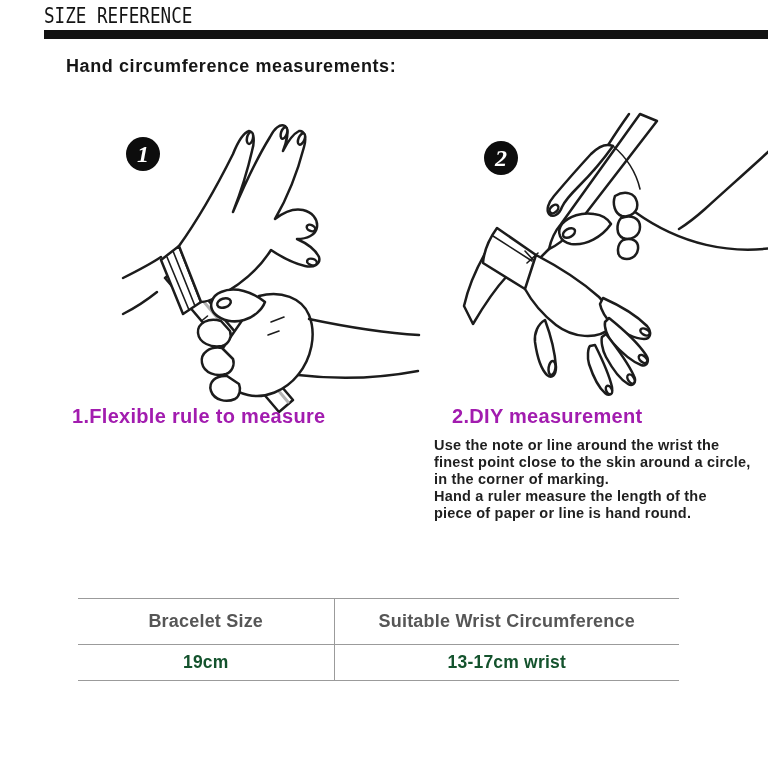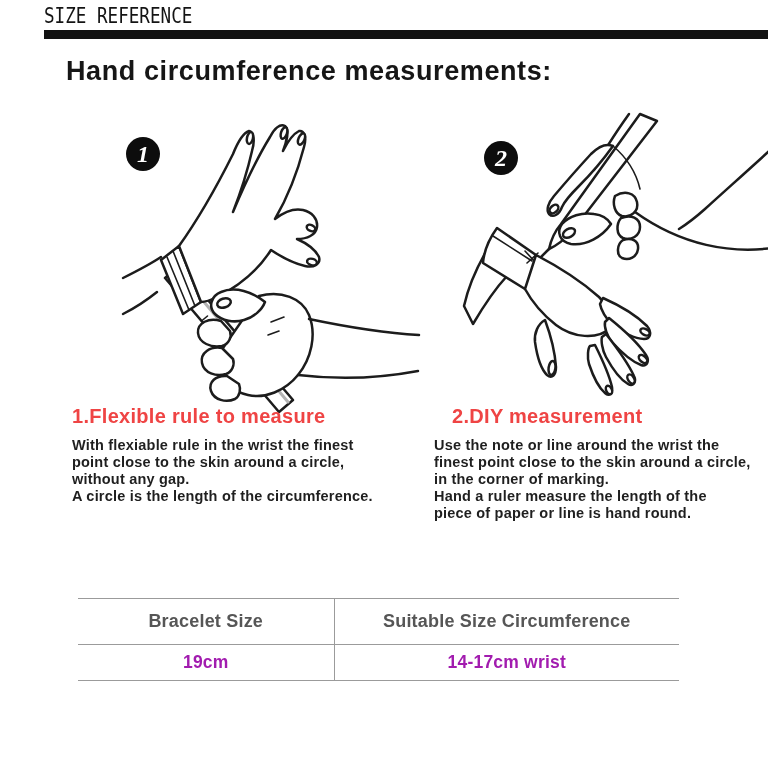--- a/index.html
+++ b/index.html
@@ -13,37 +13,37 @@
     font-family:"DejaVu Sans Mono",monospace;font-size:22px;font-weight:400;
     color:#141414;letter-spacing:0px;transform:scaleX(.80);transform-origin:left top;
     white-space:nowrap;
   }
   .masthead-rule{
     position:absolute;left:8px;top:30px;width:752px;height:9px;background:#121212;
   }
   
   .main-heading{
     position:absolute;left:30px;top:56px;
-    font-size:27px;font-weight:700;letter-spacing:.6px;color:#161616;white-space:nowrap;
+    font-size:18px;font-weight:700;letter-spacing:.6px;color:#161616;white-space:nowrap;
   }
   
   .figure{position:absolute;}
   .figure svg{display:block;width:100%;height:100%;}
   .figure-1{left:85px;top:118px;width:300px;height:300px;}
   .figure-2{left:425px;top:112px;width:320px;height:305px;}
   .step-badge{
     position:absolute;width:34px;height:34px;border-radius:50%;background:#0d0d0d;
     color:#ffffff;font-family:"Liberation Serif",serif;font-style:italic;font-weight:700;
     font-size:24px;display:flex;align-items:center;justify-content:center;line-height:1;
   }
   .badge-1{left:90px;top:137px;}
   .badge-2{left:448px;top:141px;}
   
   .step-heading{
-    position:absolute;top:405px;font-size:20px;font-weight:600;color:#ef4444;
+    position:absolute;top:405px;font-size:20px;font-weight:600;color:#a21caf;
     letter-spacing:.3px;white-space:nowrap;
   }
   .step-heading-1{left:36px;}
   .step-heading-2{left:416px;}
   .step-body{
     position:absolute;top:437px;font-size:14.5px;font-weight:600;color:#1f1f1f;
     line-height:17px;letter-spacing:.2px;white-space:pre-line;
   }
   .step-body-1{left:36px;width:345px;}
   .step-body-2{left:398px;width:360px;}
@@ -54,21 +54,21 @@
   .size-table col.c2{width:345px;}
   .size-table th,.size-table td{
     text-align:center;vertical-align:middle;font-weight:700;padding:0;
     border-top:1.5px solid #9b9b9b;
   }
   .size-table th:first-child,.size-table td:first-child{border-right:1.5px solid #9b9b9b;}
   .size-table tr.hdr{height:46px;}
   .size-table tr.r{height:36px;}
   .size-table tr:last-child th,.size-table tr:last-child td{border-bottom:1.5px solid #9b9b9b;}
   .size-table th{font-size:18px;color:#565656;letter-spacing:.2px;}
-  .size-table td{font-size:17.5px;color:#a21caf;letter-spacing:.2px;}
+  .size-table td{font-size:17.5px;color:#14532d;letter-spacing:.2px;}
   
   .lineart path,.lineart ellipse{stroke:#1c1c1c;stroke-width:2.5;fill:none;
     stroke-linecap:round;stroke-linejoin:round;}
   .lineart .w{fill:#ffffff;}
   .lineart .thin{stroke-width:1.6;}
   .lineart .shade{stroke:#b3b3b3;stroke-width:3;}
 </style>
 </head>
 <body>
 
@@ -174,42 +174,38 @@
         C80,257 76,244 74,230 C73,221 77,212 84,208 Z"></path>
       <ellipse class="w" cx="91" cy="256" rx="3.4" ry="7" transform="rotate(8 91 256)"></ellipse>
     </svg>
   </div>
 
   <div class="step-badge badge-1">1</div>
   <div class="step-badge badge-2">2</div>
 
   <div class="step-heading step-heading-1">1.Flexible rule to measure</div>
   <div class="step-heading step-heading-2">2.DIY measurement</div>
-  <div class="step-body step-body-1">With flexiable rule in the wrist the finest
-point close to the skin around a circle,
-without any gap.
-A circle is the length of the circumference.</div>
   <div class="step-body step-body-2">Use the note or line around the wrist the
 finest point close to the skin around a circle,
 in the corner of marking.
 Hand a ruler measure the length of the
 piece of paper or line is hand round.</div>
 
   <div class="size-table-wrap">
     <table class="size-table">
       <colgroup>
           <col class="c1">
           <col class="c2">
         </colgroup>
       <tbody>
           <tr class="hdr">
         <th>Bracelet Size</th>
-        <th>Suitable Size Circumference</th>
+        <th>Suitable Wrist Circumference</th>
       </tr>
       <tr class="r">
         <td>19cm</td>
-        <td>14-17cm wrist</td>
+        <td>13-17cm wrist</td>
       </tr>
     </tbody>
       </table>
   </div>
 
 </div>
 
 </body></html>

